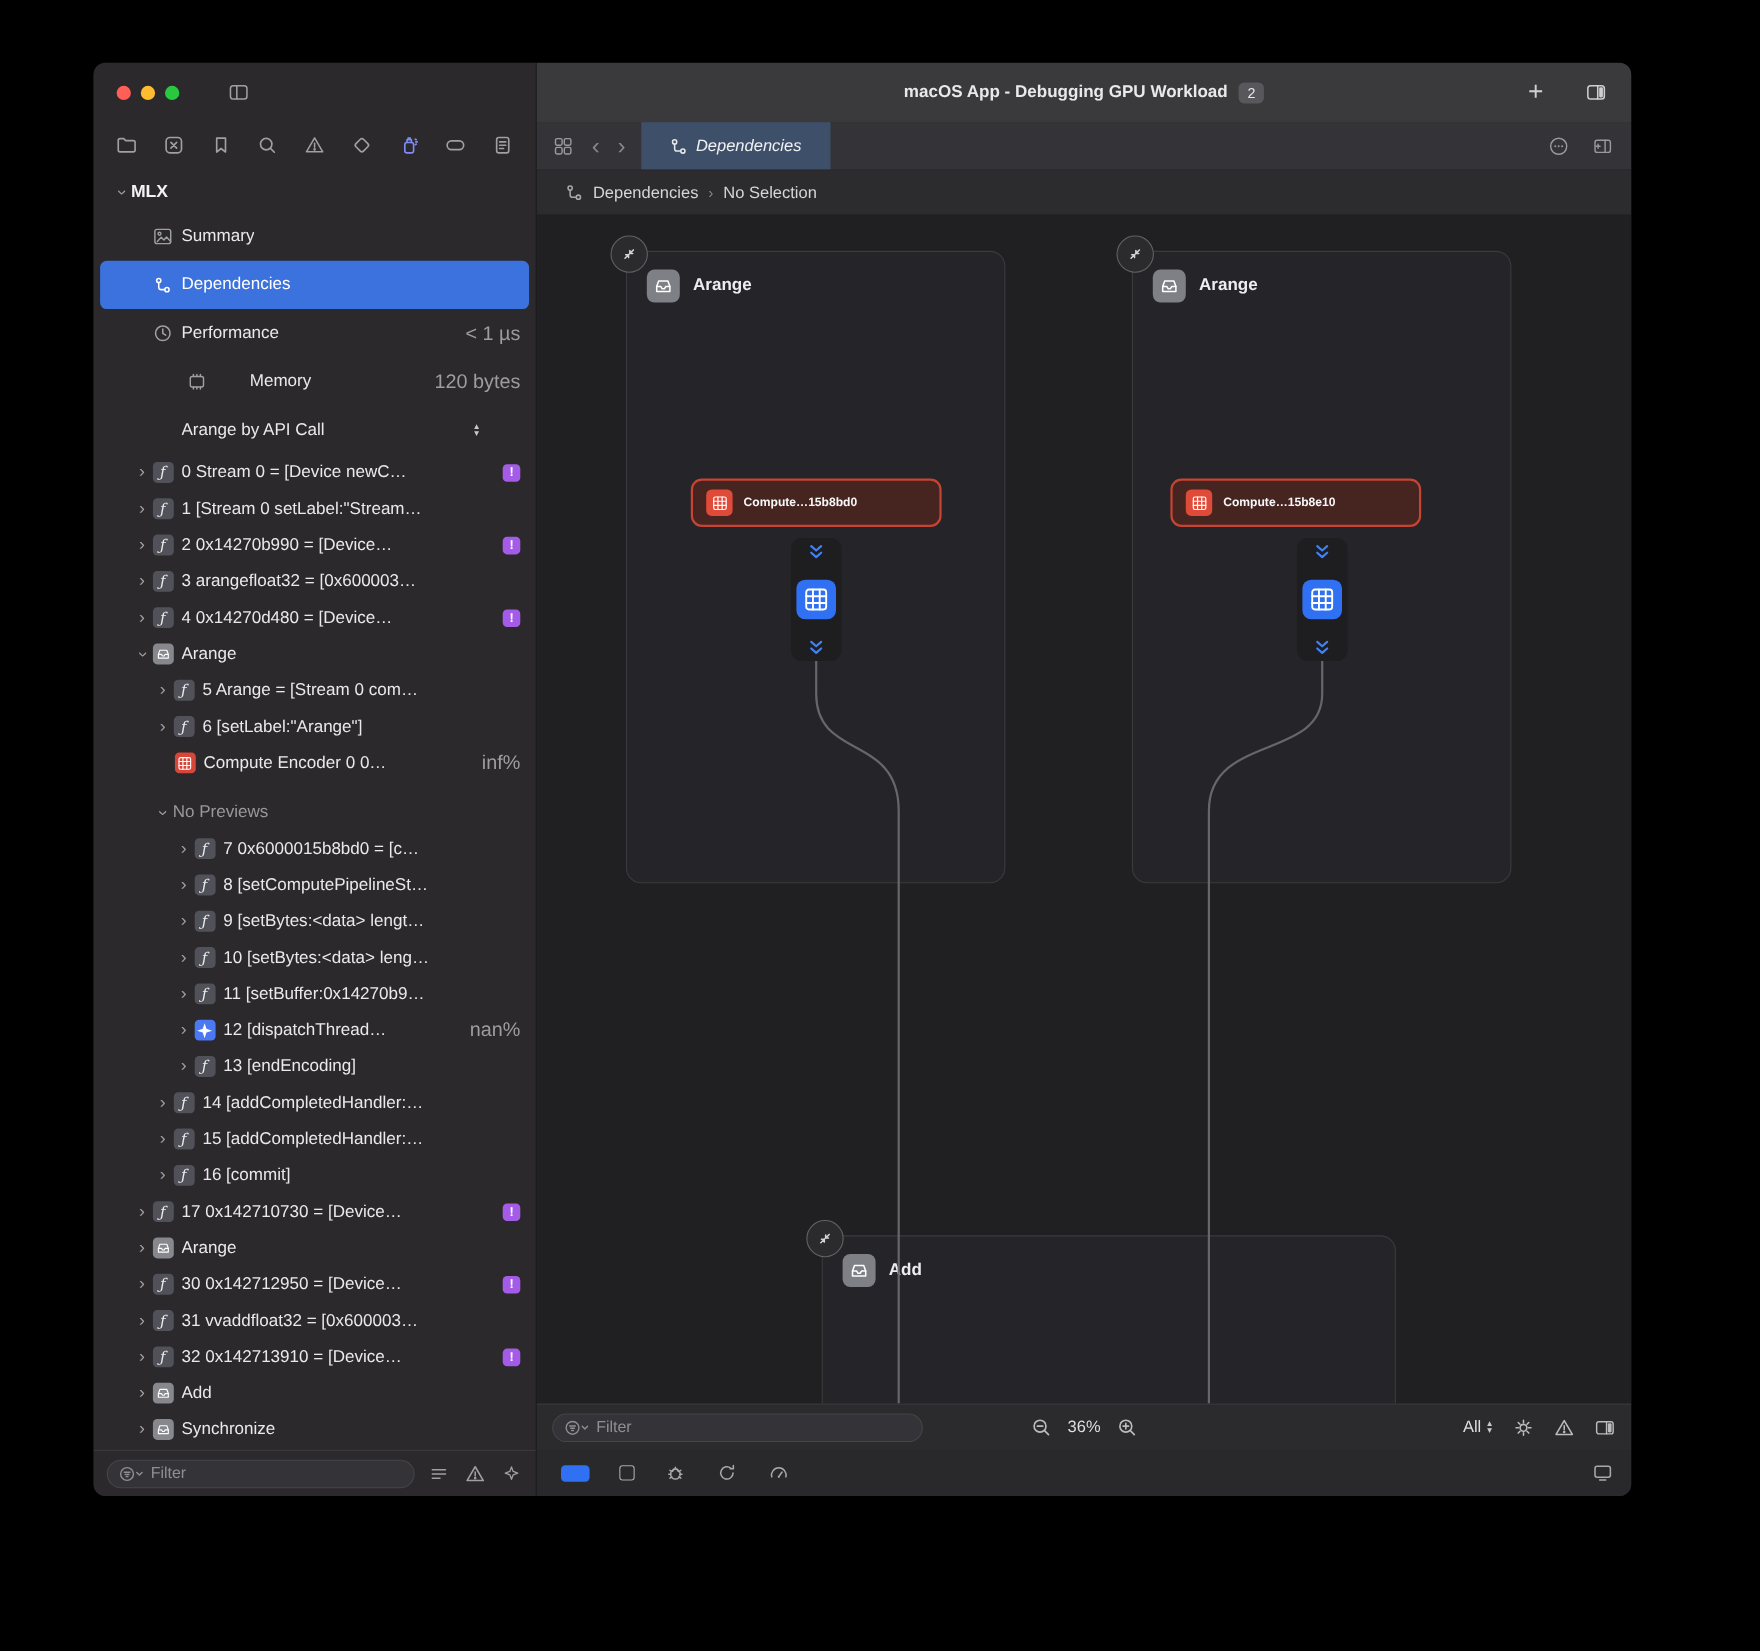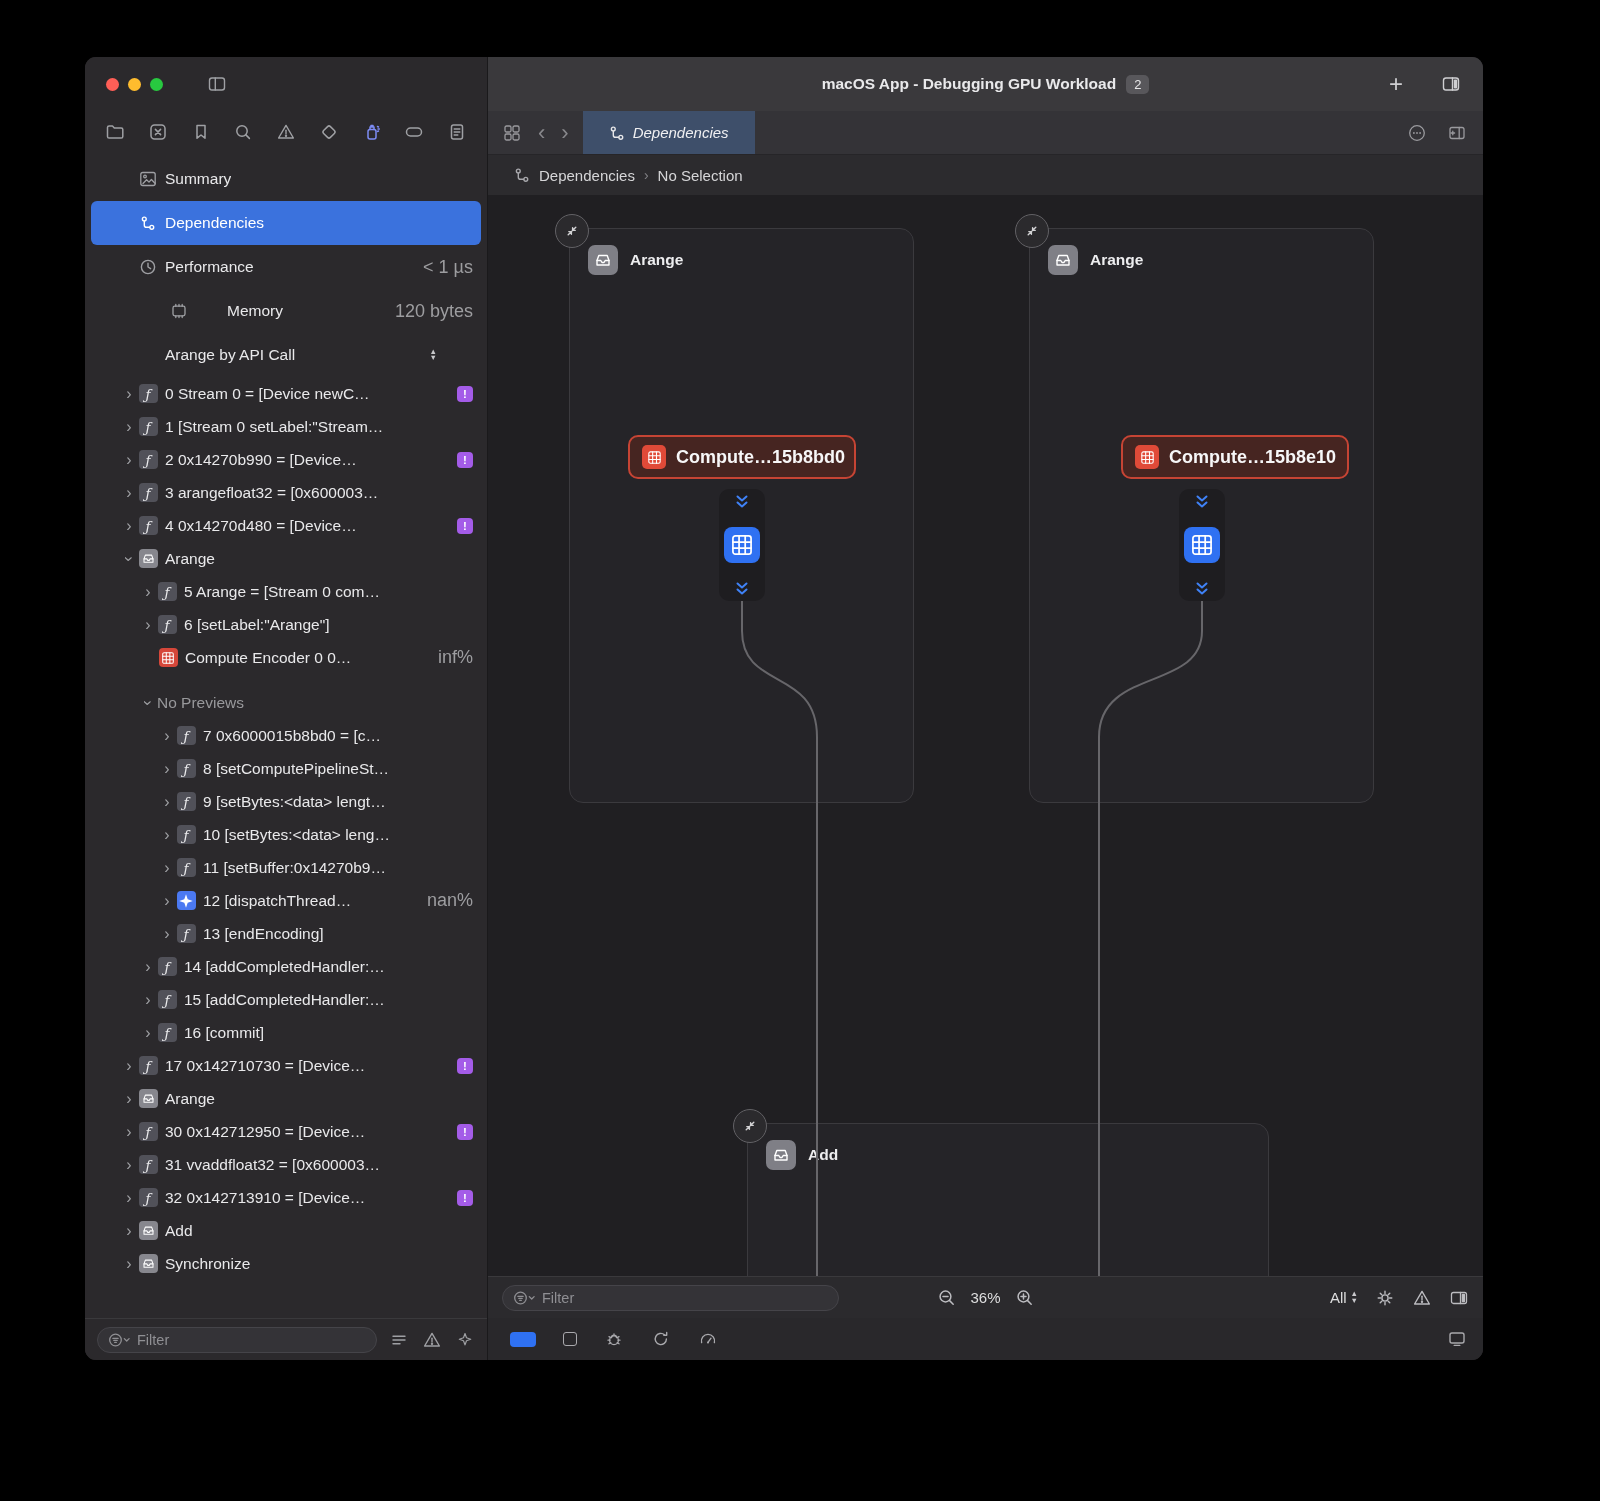--- a/index.html
+++ b/index.html
@@ -61,21 +61,21 @@
   .canvas{flex:1;position:relative;background:#201f22;overflow:hidden}
   .edges{position:absolute;left:0;top:0;z-index:1}
   .edges path{stroke:#67666a;stroke-width:2;fill:none;stroke-linecap:round}
   .group{position:absolute;background:#252428;border:1px solid #3b3a3e;border-radius:14px;z-index:0}
   .collapse{position:absolute;left:-15px;top:-15px;width:34px;height:34px;border-radius:50%;background:#2b2a2d;border:1.5px solid #626165;display:flex;align-items:center;justify-content:center;color:#d2d2d4}
   .ghead{position:absolute;left:18px;top:16px;display:flex;align-items:center;gap:12px}
   .gico{width:30px;height:30px;border-radius:7px;background:#7f7f86;display:flex;align-items:center;justify-content:center;color:#fff}
   .glabel{font-size:15.5px;font-weight:bold;color:#ededef}
   .node{position:absolute;width:228px;height:44px;border-radius:10px;background:#462521;border:2px solid #c64434;display:flex;align-items:center;gap:10px;padding:0 12px;z-index:2}
   .nicon{width:24px;height:24px;border-radius:5px;background:#e04a38;display:flex;align-items:center;justify-content:center;color:#fff;flex:0 0 auto}
-  .nlabel{font-size:18px;font-weight:bold;color:#f7f7f8;white-space:nowrap}
+  .nlabel{font-size:11px;font-weight:bold;color:#f7f7f8;white-space:nowrap}
   .stack{position:absolute;width:46px;height:112px;border-radius:10px;background:#1e1d20;display:flex;flex-direction:column;align-items:center;justify-content:space-between;padding:5px 0;z-index:2}
   .dchev{color:#3f82f7;display:flex}
   .gridbtn{width:36px;height:36px;border-radius:8px;background:#2f71f2;display:flex;align-items:center;justify-content:center;color:#fff}
   
   .statusbar{height:42px;background:#2b2a2d;border-top:1px solid #3a393c;display:flex;align-items:center;flex:0 0 auto;position:relative;padding:0 14px}
   .statusbar .filter-pill{flex:0 0 337px}
   .zoomctl{position:absolute;left:50%;transform:translateX(-50%);display:flex;align-items:center;gap:14px;color:#bcbcc0}
   .zoomval{font-size:15px;color:#dededf}
   .sb-rights{margin-left:auto;display:flex;align-items:center;gap:17px;color:#bcbcc0}
   .scope{display:flex;align-items:center;gap:4px;font-size:15px;color:#dededf}
@@ -152,20 +152,24 @@
           </svg>
         </span>
         <span class="tbicon">
           <svg width="20" height="20" viewBox="0 0 20 20" fill="none" stroke="currentColor" stroke-width="1.5" stroke-linecap="round" stroke-linejoin="round">
             <rect x="4.5" y="3" width="11" height="14" rx="2"></rect>
             <path d="M7.2 7h5.6M7.2 10h5.6M7.2 13h3.6"></path>
           </svg>
         </span>
       </div>
     <div class="tree">
+        <div class="row root" style="padding-left: 10px;">
+          <span class="chev exp">›</span>
+          <span class="label bold">MLX</span>
+        </div>
         <div class="row tall" style="padding-left: 29px;">
           <span class="chev"></span>
           <span class="icon-slot">
             <svg width="20" height="20" viewBox="0 0 20 20" fill="none" stroke="currentColor" stroke-width="1.3" stroke-linecap="round" stroke-linejoin="round">
               <rect x="2.8" y="3.5" width="14.4" height="13" rx="2"></rect>
               <circle cx="7" cy="7.5" r="1.3"></circle>
               <path d="M5 14.5l3.6-3.8 2.4 2.4 2.4-2.6 3.8 4"></path>
             </svg>
           </span>
           <span class="label">Summary</span>
@@ -615,21 +619,21 @@
               <rect x="2.2" y="2.2" width="13.6" height="13.6" rx="1.8"></rect>
               <path d="M2.2 6.8h13.6M2.2 11.4h13.6M6.8 2.2v13.6M11.4 2.2v13.6"></path>
             </svg>
           </span>
           <span class="dchev">
             <svg width="18" height="15" viewBox="0 0 18 15" fill="none" stroke="currentColor" stroke-width="2" stroke-linecap="round" stroke-linejoin="round">
               <path d="M4.5 2.5l4.5 4 4.5-4M4.5 8.5l4.5 4 4.5-4"></path>
             </svg>
           </span>
         </div>
-        <div class="node" style="left: 633px; top: 240px;">
+        <div class="node" style="left: 576px; top: 240px;">
           <span class="nicon">
             <svg width="15" height="15" viewBox="0 0 18 18" fill="none" stroke="currentColor" stroke-width="1.3" stroke-linecap="round" stroke-linejoin="round">
               <rect x="2.2" y="2.2" width="13.6" height="13.6" rx="1.8"></rect>
               <path d="M2.2 6.8h13.6M2.2 11.4h13.6M6.8 2.2v13.6M11.4 2.2v13.6"></path>
             </svg>
           </span>
           <span class="nlabel">Compute…15b8e10</span>
         </div>
         <div class="stack" style="left: 691px; top: 294px;">
           <span class="dchev">

